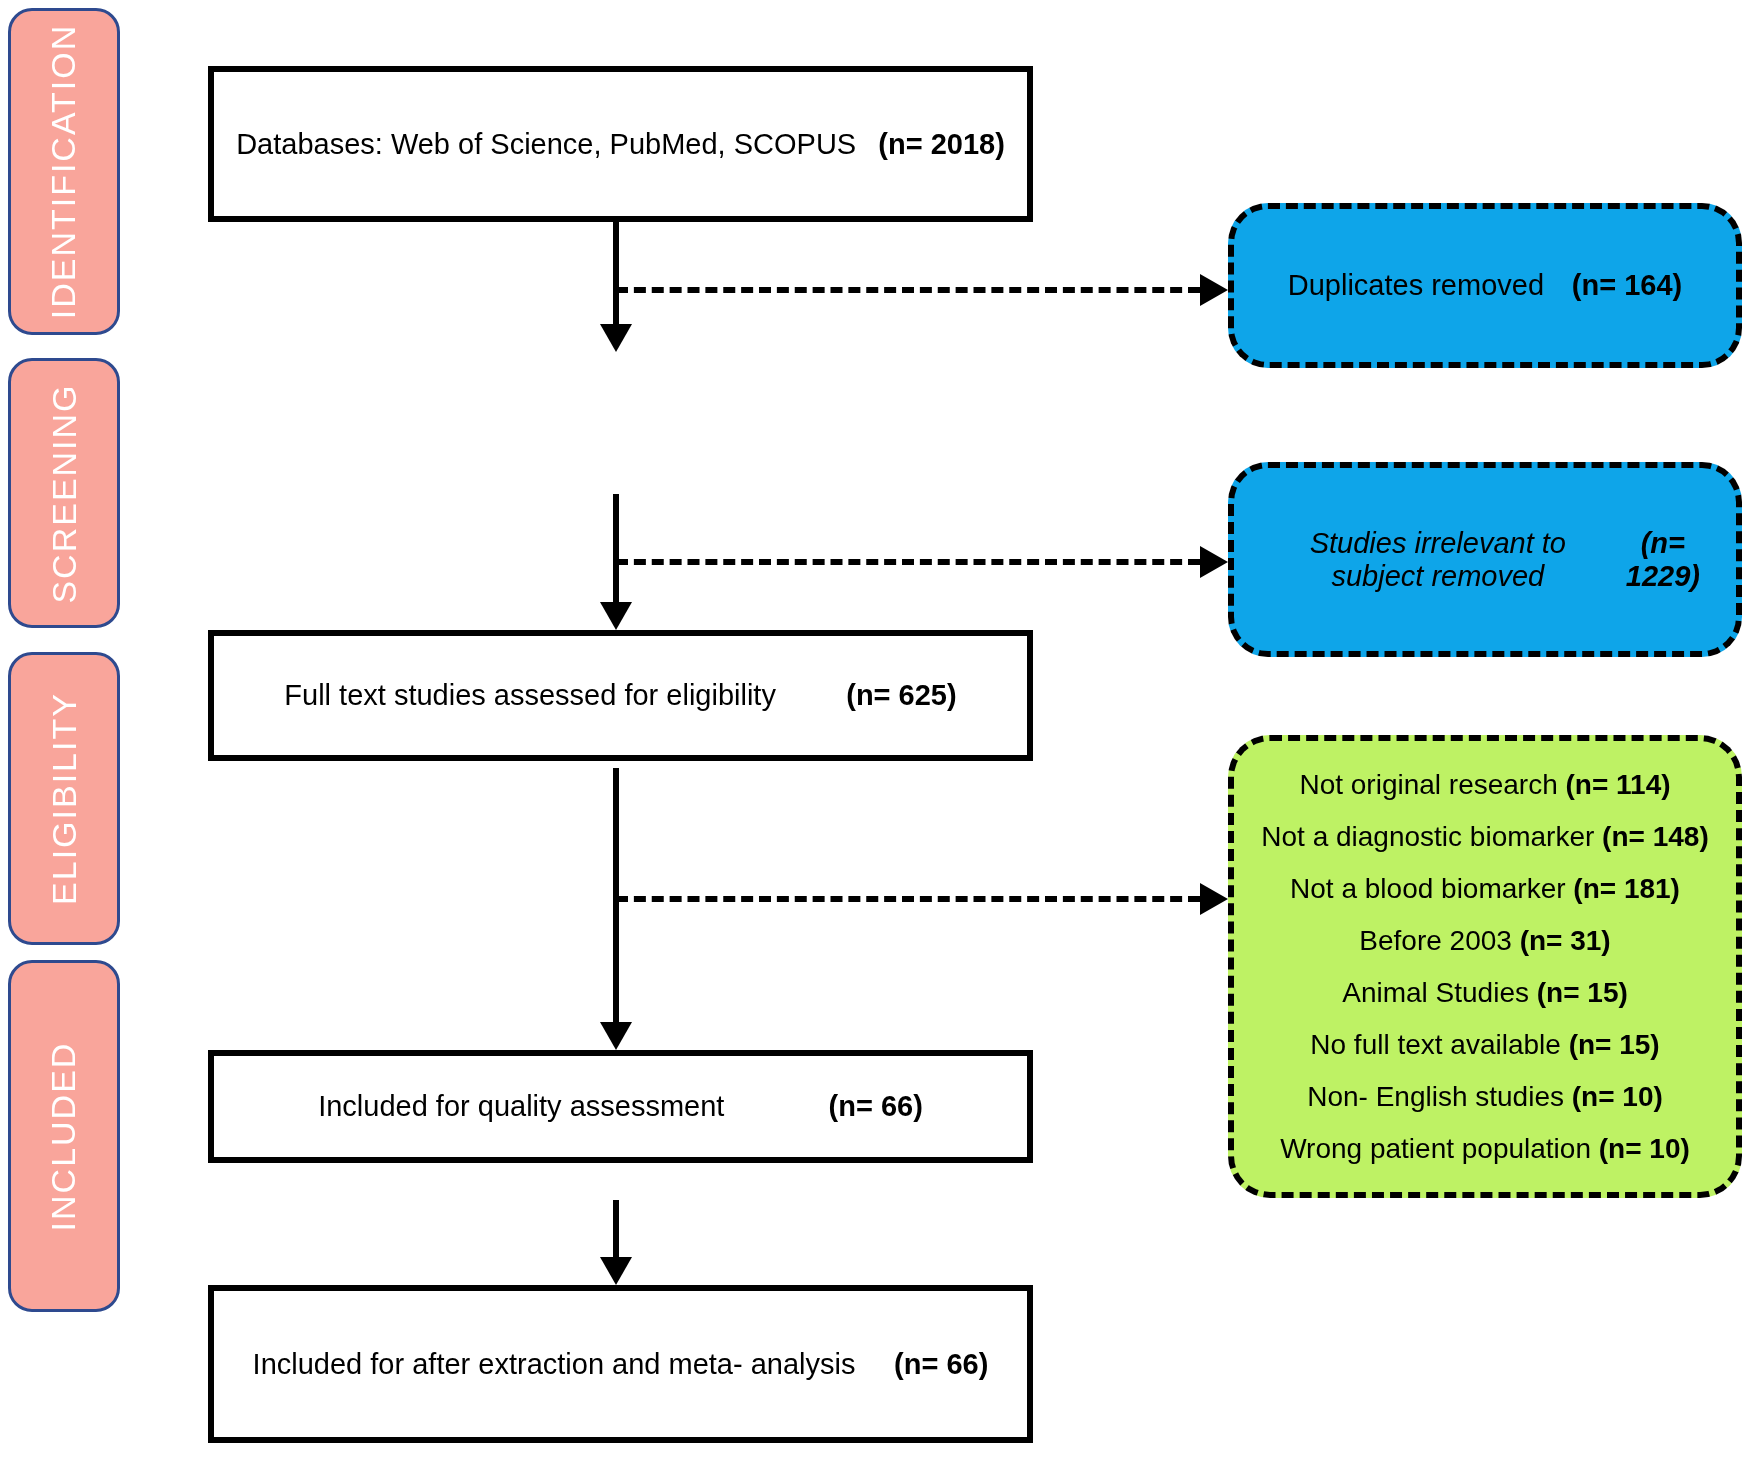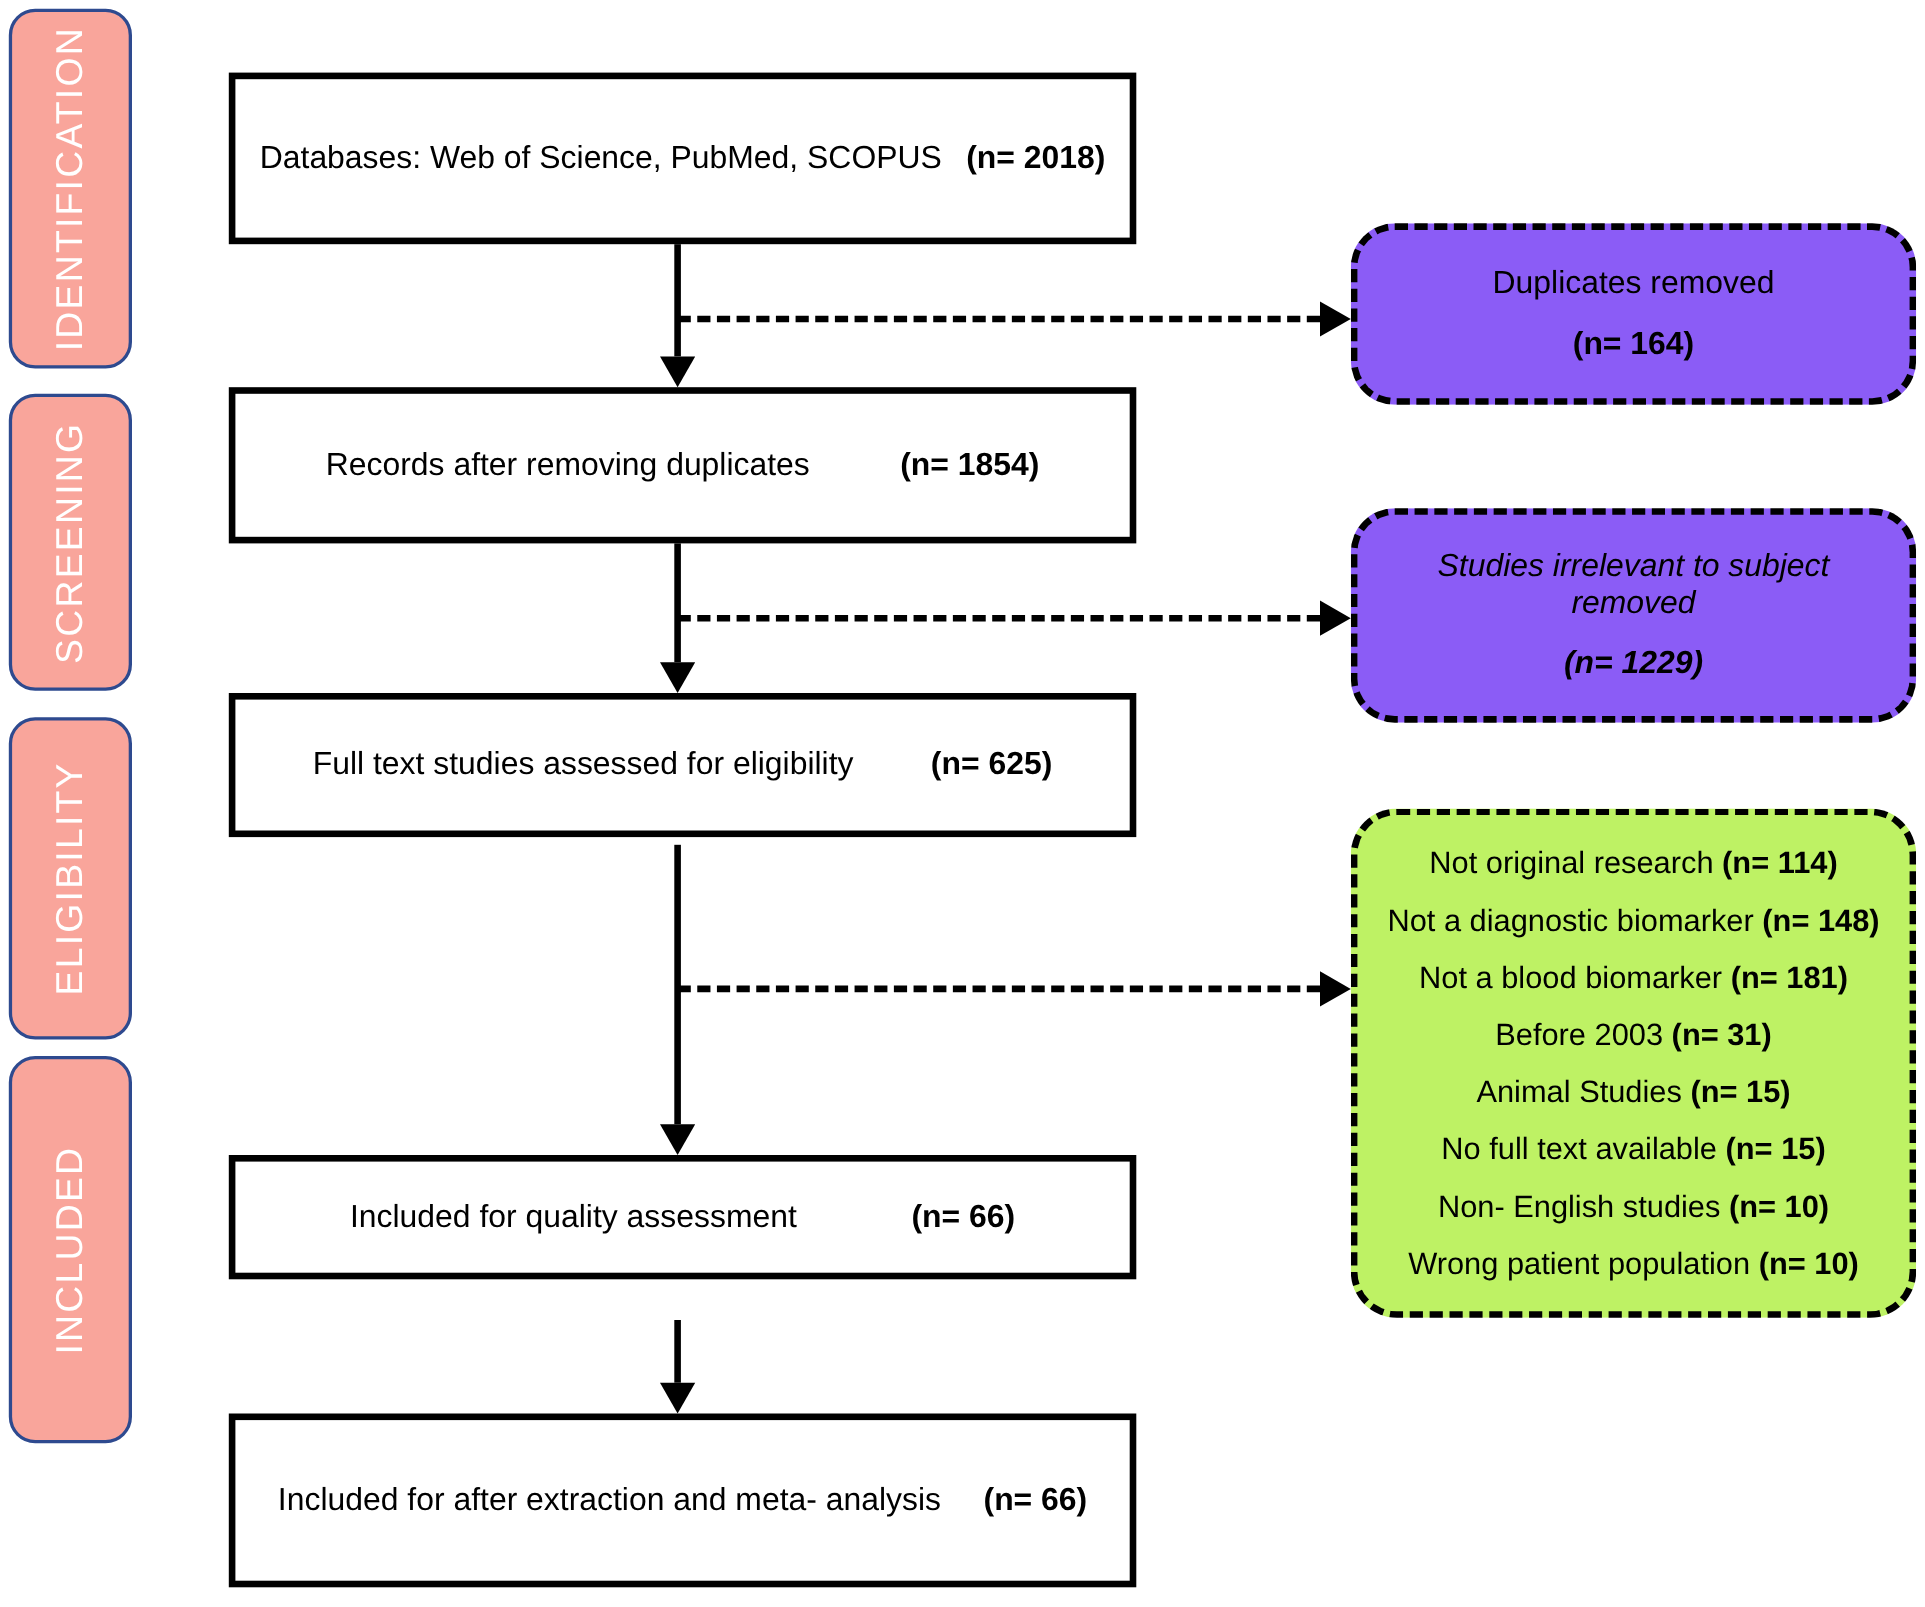--- a/index.html
+++ b/index.html
@@ -21,22 +21,22 @@
   .flowbox{
     position:absolute;left:208px;width:825px;box-sizing:border-box;
     background:#ffffff;border:6px solid #000;
     display:flex;flex-direction:row;justify-content:space-evenly;align-items:center;
     text-align:center;font-size:29px;
   }
   .flowbox .count{font-weight:700;}
   
   .sidebox{
     position:absolute;left:1228px;width:514px;box-sizing:border-box;
-    background:#8b5cf6;border:6px dashed #000;border-radius:40px;
-    display:flex;flex-direction:column;justify-content:space-evenly;align-items:center;
+    background:#0ea5e9;border:6px dashed #000;border-radius:40px;
+    display:flex;flex-direction:row;justify-content:space-evenly;align-items:center;
     text-align:center;font-size:29px;padding:10px 26px;
   }
   .sidebox .count{font-weight:700;}
   
   .exclbox{
     position:absolute;left:1228px;width:514px;box-sizing:border-box;
     background:#bef264;border:6px dashed #000;border-radius:42px;
     display:flex;flex-direction:column;justify-content:center;align-items:center;
     text-align:center;font-size:28px;padding:14px 10px;
   }
@@ -70,24 +70,20 @@
   <div class="stage" style="top:652px;height:293px;">
     <span>ELIGIBILITY</span>
   </div>
   <div class="stage" style="top:960px;height:352px;">
     <span>INCLUDED</span>
   </div>
 
   <div class="flowbox" style="top:66px;height:156px;">
     <div>Databases: Web of Science, PubMed, SCOPUS</div>
     <div class="count">(n= 2018)</div>
-  </div>
-  <div class="flowbox" style="top:352px;height:142px;">
-    <div>Records after removing duplicates</div>
-    <div class="count">(n= 1854)</div>
   </div>
   <div class="flowbox" style="top:630px;height:131px;align-items:center;">
     <div>Full text studies assessed for eligibility</div>
     <div class="count">(n= 625)</div>
   </div>
   <div class="flowbox" style="top:1050px;height:113px;">
     <div>Included for quality assessment</div>
     <div class="count">(n= 66)</div>
   </div>
   <div class="flowbox" style="top:1285px;height:158px;">

